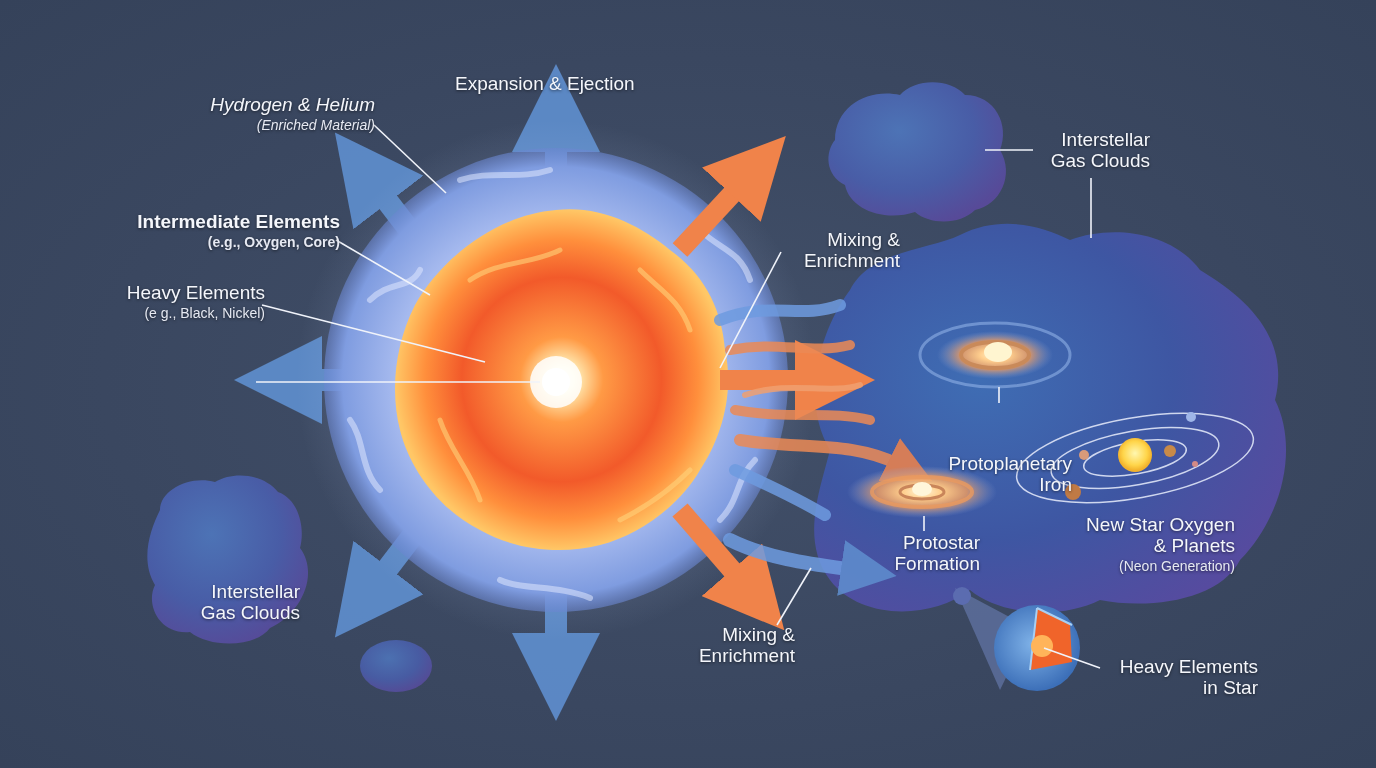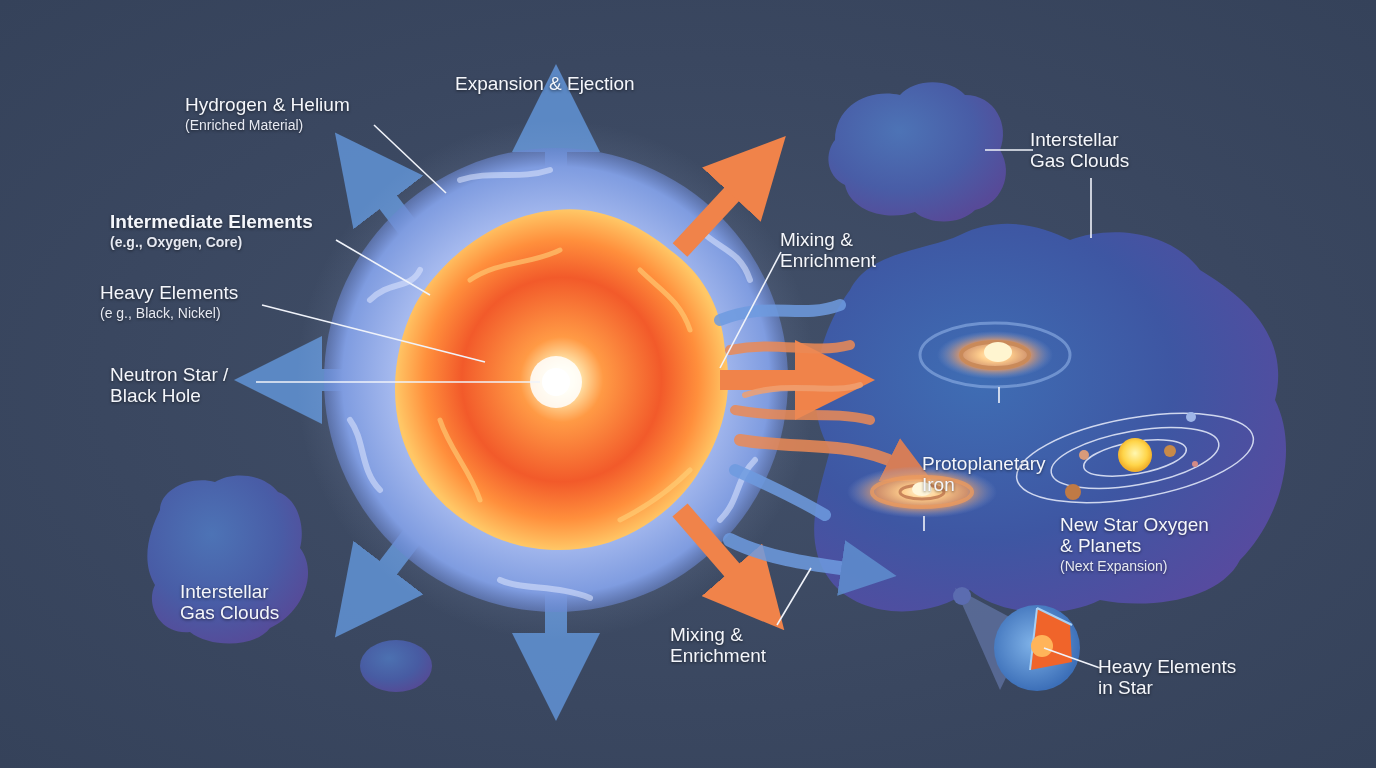--- a/index.html
+++ b/index.html
@@ -1,19 +1,19 @@
 <!DOCTYPE html>
 <html><head>
 <meta charset="utf-8">
 <style>
   html,body{margin:0;padding:0;}
   body{width:1376px;height:768px;overflow:hidden;background:#3c4a60;font-family:"Liberation Sans","DejaVu Sans",sans-serif;}
   #stage{position:relative;width:1376px;height:768px;background:radial-gradient(ellipse at 50% 50%,#425069 0%,#3a4760 60%,#35425a 100%);}
   svg.art{position:absolute;left:0;top:0;}
-  .lbl{position:absolute;color:#f4f6fb;text-align:left;font-size:19px;line-height:21px;text-shadow:0 1px 3px rgba(0,0,0,.55);white-space:nowrap;}
+  .lbl{position:absolute;color:#f4f6fb;text-align:right;font-size:19px;line-height:21px;text-shadow:0 1px 3px rgba(0,0,0,.55);white-space:nowrap;}
   .lbl .sub{display:block;font-size:14px;color:#e6e9f2;}
 </style>
 </head>
 <body>
 
 <div id="stage">
 <svg class="art" width="1376" height="768" viewBox="0 0 1376 768">
   <defs>
     <radialGradient id="gShell" cx="50%" cy="50%" r="50%">
       <stop offset="0%" stop-color="#c9d6ff"></stop>
@@ -166,39 +166,35 @@
     <line x1="1091" y1="178" x2="1091" y2="238"></line>
     <line x1="999" y1="387" x2="999" y2="403"></line>
     <line x1="924" y1="516" x2="924" y2="531"></line>
     <line x1="811" y1="568" x2="777" y2="625"></line>
     <line x1="1044" y1="648" x2="1100" y2="668"></line>
   </g>
 </svg>
 
 <div class="lbl" style="left:455px;top:73px;">Expansion &amp; Ejection</div>
 
-<div class="lbl" style="left:185px;top:94px;width:190px;">
+<div class="lbl" style="left:185px;top:94px;width:190px;font-style:italic;">
   <span>Hydrogen &amp; Helium</span>
   <span class="sub">(Enriched Material)</span>
 </div>
 
 <div class="lbl" style="left:110px;top:211px;width:230px;font-weight:bold;">
   <span>Intermediate Elements</span>
   <span class="sub">(e.g., Oxygen, Core)</span>
 </div>
 
 <div class="lbl" style="left:100px;top:282px;width:165px;">
   <span>Heavy Elements</span>
   <span class="sub">(e g., Black, Nickel)</span>
 </div>
 
-<div class="lbl" style="left:110px;top:364px;width:145px;">
-  <span>Neutron Star /</span><br>
-  <span>Black Hole</span>
-</div>
 
 <div class="lbl" style="left:180px;top:581px;width:120px;">
   <span>Interstellar</span><br>
   <span>Gas Clouds</span>
 </div>
 
 <div class="lbl" style="left:1030px;top:129px;width:120px;">
   <span>Interstellar</span><br>
   <span>Gas Clouds</span>
 </div>
@@ -211,24 +207,28 @@
 <div class="lbl" style="left:670px;top:624px;width:125px;">
   <span>Mixing &amp;</span><br>
   <span>Enrichment</span>
 </div>
 
 <div class="lbl" style="left:922px;top:409px;width:150px;margin-top:44px;">
   <span>Protoplanetary</span><br>
   <span>Iron</span>
 </div>
 
+<div class="lbl" style="left:870px;top:532px;width:110px;">
+  <span>Protostar</span><br>
+  <span>Formation</span>
+</div>
 
 <div class="lbl" style="left:1060px;top:514px;width:175px;">
   <span>New Star Oxygen</span><br>
   <span>&amp; Planets</span>
-  <span class="sub">(Next Expansion)</span>
+  <span class="sub">(Neon Generation)</span>
 </div>
 
 <div class="lbl" style="left:1098px;top:656px;width:160px;">
   <span>Heavy Elements</span><br>
   <span>in Star</span>
 </div>
 </div>
 
 </body></html>

